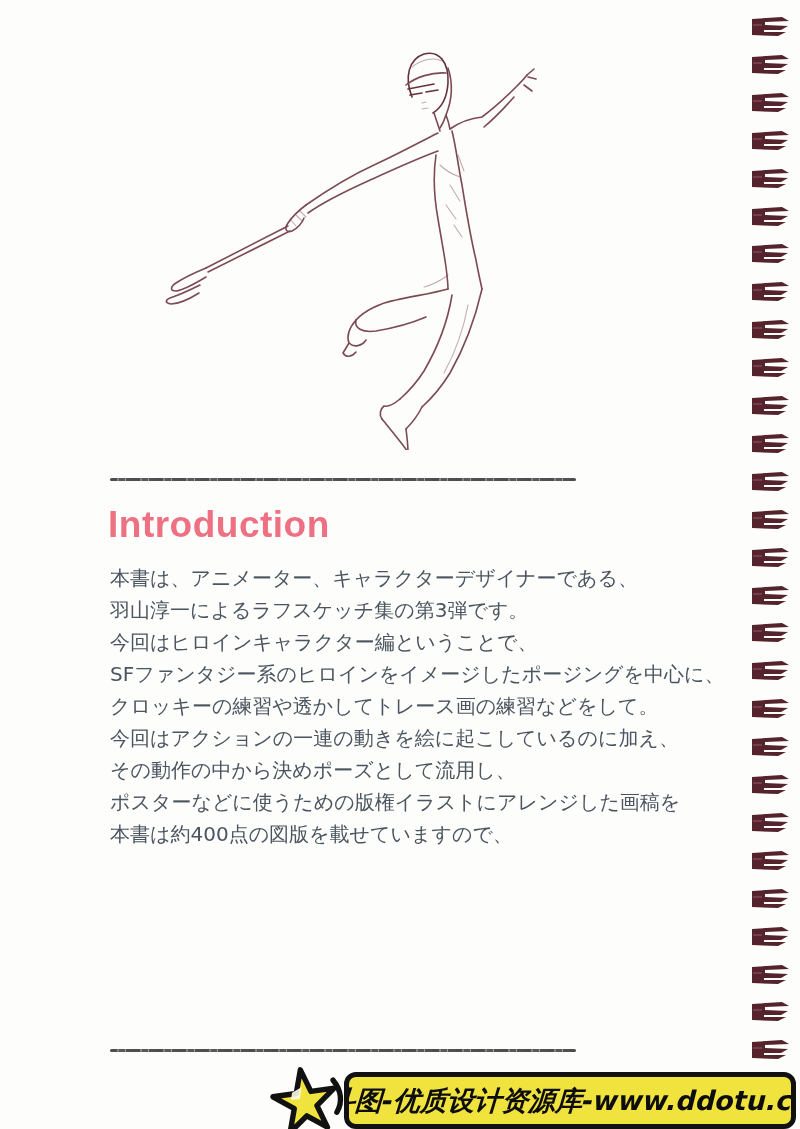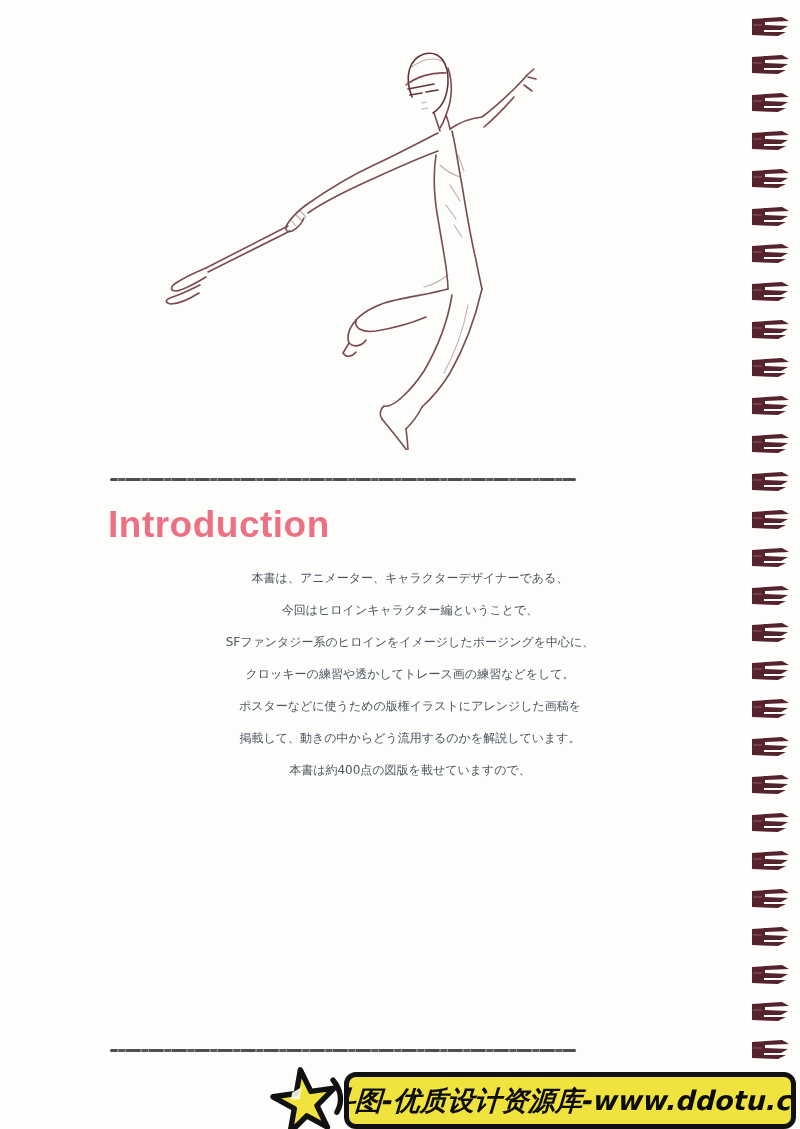--- a/index.html
+++ b/index.html
@@ -28,21 +28,21 @@
   
   .heading{
     position:absolute;left:108px;top:504px;
     font-size:37px;font-weight:bold;letter-spacing:.5px;
     color:#ee7183;font-family:"Liberation Sans","DejaVu Sans",sans-serif;
   }
 
   
   .intro{
     position:absolute;left:110px;top:562px;width:600px;
-    color:#4b555f;font-size:12px;line-height:32px;text-align:center;
+    color:#4b555f;font-size:20px;line-height:32px;
   }
   .intro .line{height:32px;white-space:nowrap;}
 
   
   .binding{position:absolute;right:0;top:0;width:50px;height:1129px;}
   .coil{position:absolute;left:0;width:44px;height:22px;}
   .coil svg{display:block;}
 
   
   .wm-star{position:absolute;left:271px;top:1063px;width:74px;height:74px;transform:rotate(-8deg);}
@@ -109,25 +109,27 @@
     <path d="M256,424 C257,432 258,440 258,447"></path>
   </svg>
 
   <div class="divider top"></div>
   <div class="divider bottom"></div>
 
   <div class="heading">Introduction</div>
 
   <div class="intro">
     <div class="line">本書は、アニメーター、キャラクターデザイナーである、</div>
+    <div class="line">羽山淳一によるラフスケッチ集の第3弾です。</div>
     <div class="line">今回はヒロインキャラクター編ということで、</div>
     <div class="line">SFファンタジー系のヒロインをイメージしたポージングを中心に、</div>
     <div class="line">クロッキーの練習や透かしてトレース画の練習などをして。</div>
+    <div class="line">今回はアクションの一連の動きを絵に起こしているのに加え、</div>
+    <div class="line">その動作の中から決めポーズとして流用し、</div>
     <div class="line">ポスターなどに使うための版権イラストにアレンジした画稿を</div>
-    <div class="line">掲載して、動きの中からどう流用するのかを解説しています。</div>
     <div class="line">本書は約400点の図版を載せていますので、</div>
   </div>
 
   <div class="binding" id="binding">
       <div class="coil" style="top: 16px;">
         <svg width="44" height="22" viewBox="0 0 44 22">
           <path fill="#55232c" d="M2,3 L32,1 L39,5 L15,6 L15,9 L38,10 L31,14 L14,14 L14,16 L36,16 L28,20 L2,19 Z"></path>
           <rect x="3" y="8" width="9" height="2" fill="#8a5560" opacity="0.55"></rect>
         </svg>
       </div>

